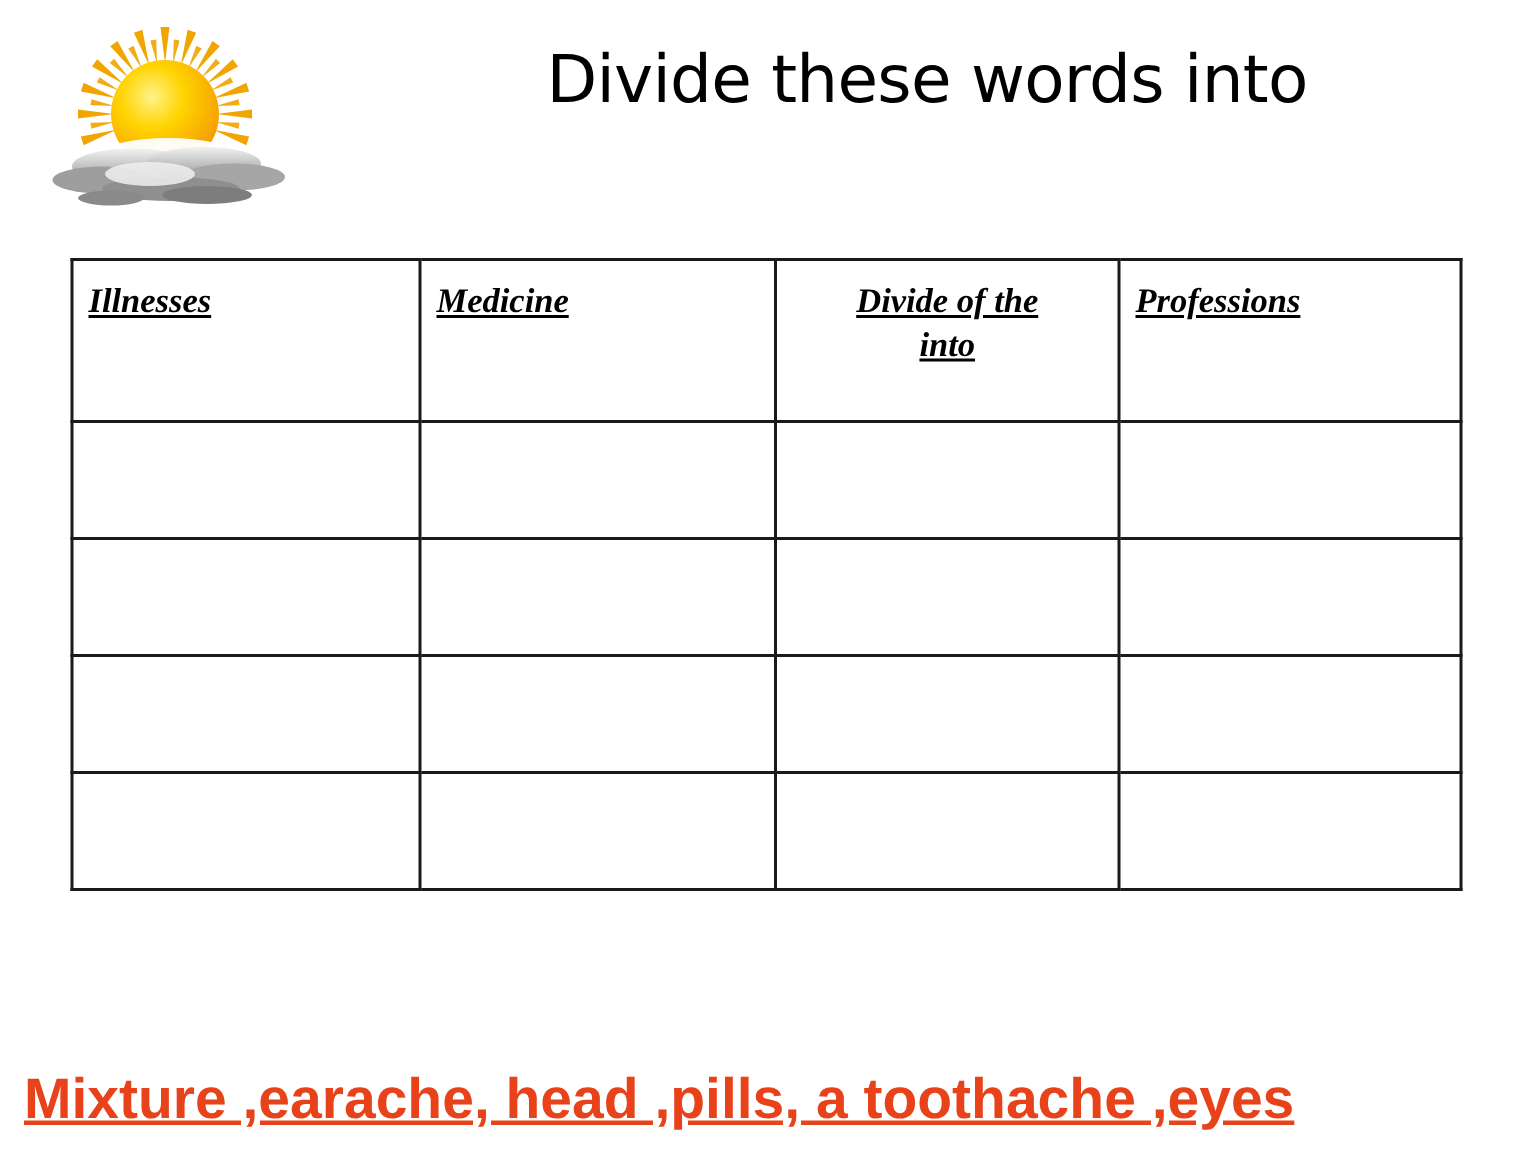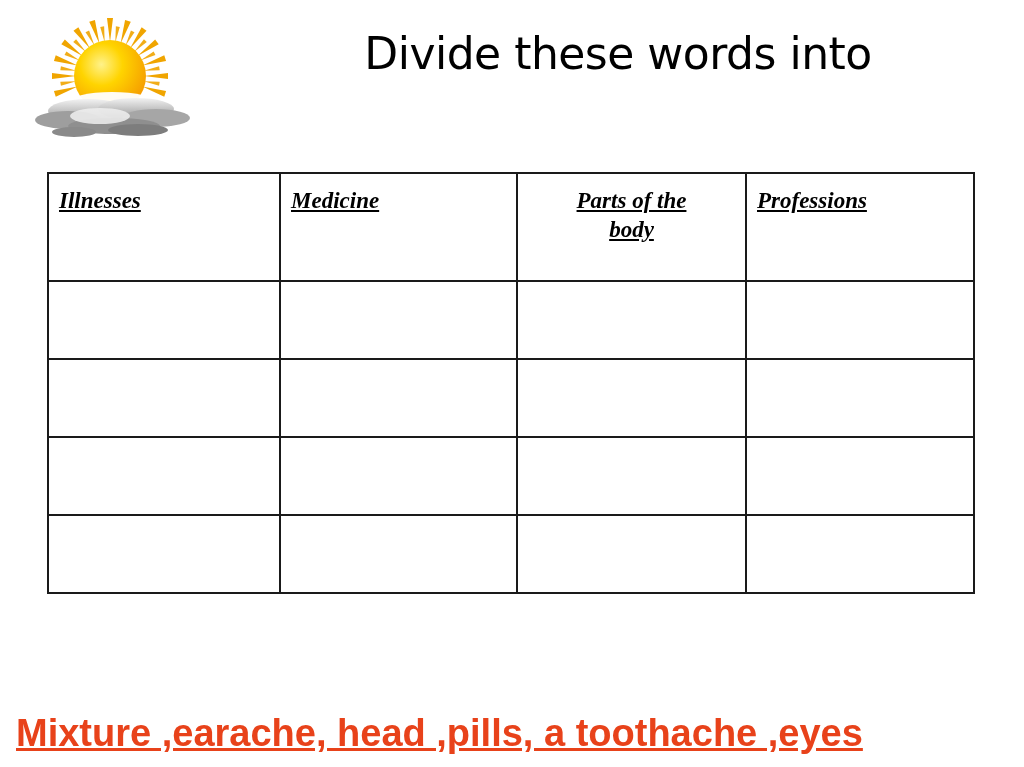--- a/index.html
+++ b/index.html
@@ -188,22 +188,22 @@
     </colgroup>
     <thead>
       <tr>
         <th>
           <span class="h-inner">Illnesses</span>
         </th>
         <th>
           <span class="h-inner">Medicine</span>
         </th>
         <th class="wrap">
-          <span class="h-inner">Parts of the</span>
-          <span class="h-inner">body</span>
+          <span class="h-inner">Divide of the</span>
+          <span class="h-inner">into</span>
         </th>
         <th>
           <span class="h-inner">Professions</span>
         </th>
       </tr>
     </thead>
     <tbody>
       <tr>
         <td class="cell"></td>
         <td class="cell"></td>

